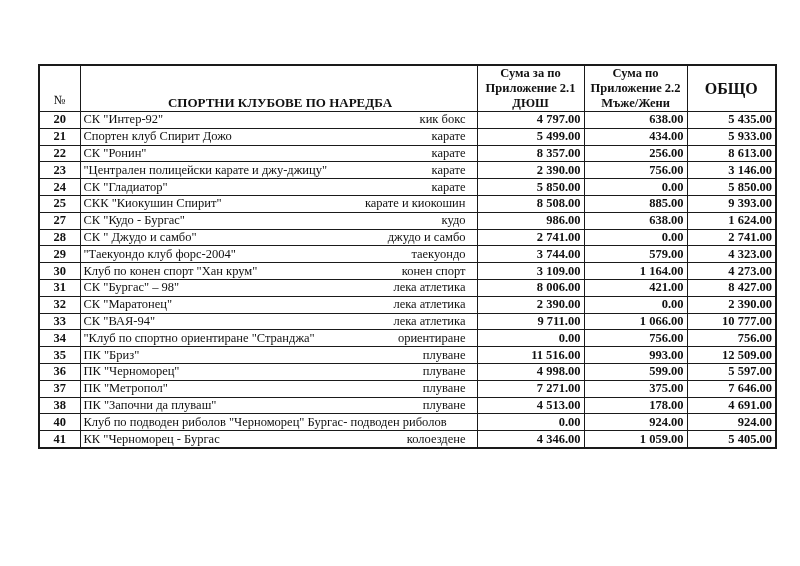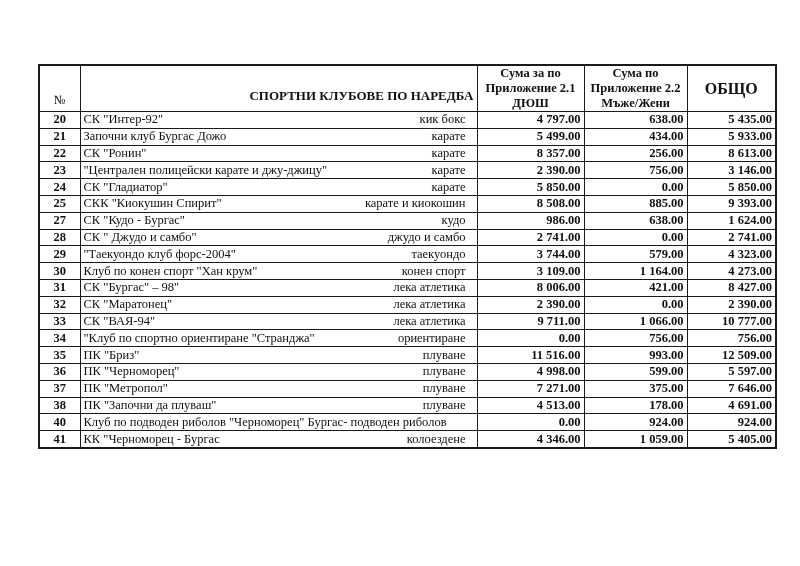--- a/index.html
+++ b/index.html
@@ -15,21 +15,21 @@
     font-size: 12.5px; line-height: 15px; height: 15.8px;
   }
   table.sheet { border: 2px solid #1a1a1a; }
   col.c-num { width: 41px; }
   col.c-name { width: 397px; }
   col.c-a { width: 107px; }
   col.c-b { width: 103px; }
   col.c-t { width: 89px; }
   thead th { height: 49px; font-weight: bold; vertical-align: middle; text-align: center; line-height: 14px; font-size: 12.5px; }
   thead th.h-num { vertical-align: bottom; font-weight: normal; padding-bottom: 3px; }
-  thead th.h-name { vertical-align: bottom; text-align: right; padding-bottom: 8px; padding-left: 6px; font-size: 13px; margin-left: 9px; }
+  thead th.h-name { vertical-align: bottom; text-align: center; padding-bottom: 1px; padding-left: 6px; font-size: 13px; margin-left: 9px; }
   thead th.h-total { font-size: 16px; }
   td.num { text-align: center; font-weight: bold; }
   td.name { position: relative; }
   td.name .club { float: left; }
   td.name .sport { float: right; padding-right: 8px; }
   td.val { text-align: right; font-weight: bold; padding-right: 2px; }
 </style>
 </head>
 <body>
 
@@ -65,21 +65,21 @@
           <span class="club">СК "Интер-92"</span>
           <span class="sport">кик бокс</span>
         </td>
         <td class="val">4 797.00</td>
         <td class="val">638.00</td>
         <td class="val">5 435.00</td>
       </tr>
       <tr>
         <td class="num">21</td>
         <td class="name">
-          <span class="club">Започни клуб Бургас Дожо</span>
+          <span class="club">Спортен клуб Спирит Дожо</span>
           <span class="sport">карате</span>
         </td>
         <td class="val">5 499.00</td>
         <td class="val">434.00</td>
         <td class="val">5 933.00</td>
       </tr>
       <tr>
         <td class="num">22</td>
         <td class="name">
           <span class="club">СК "Ронин"</span>

